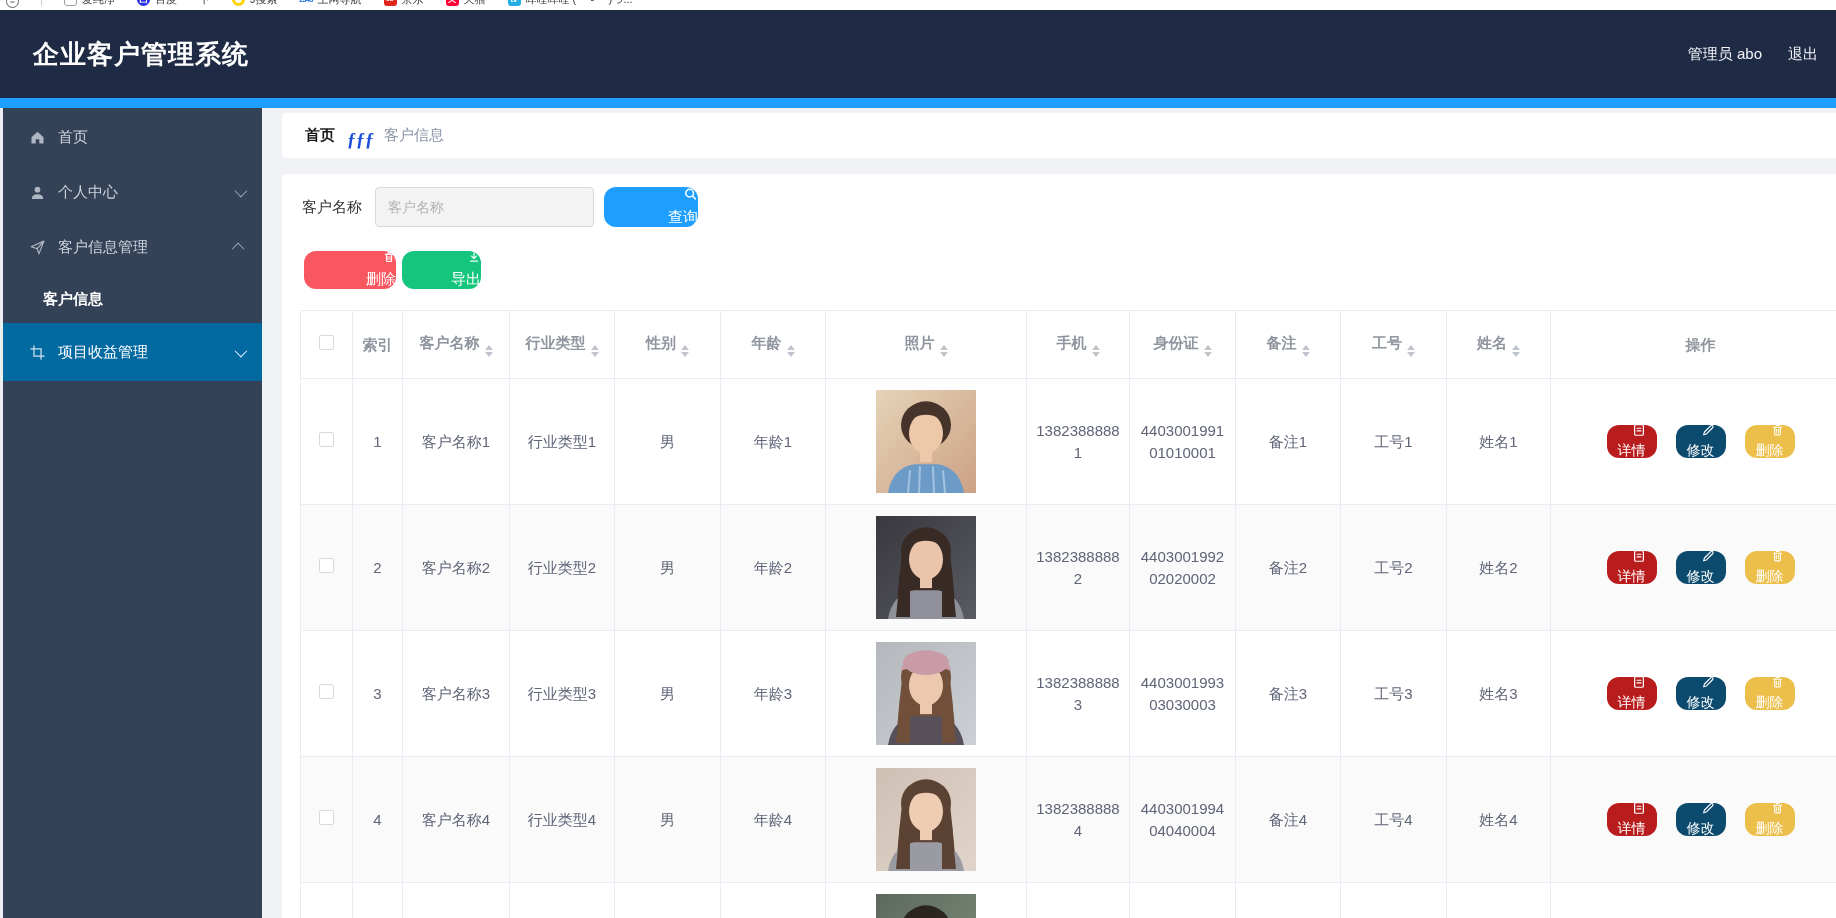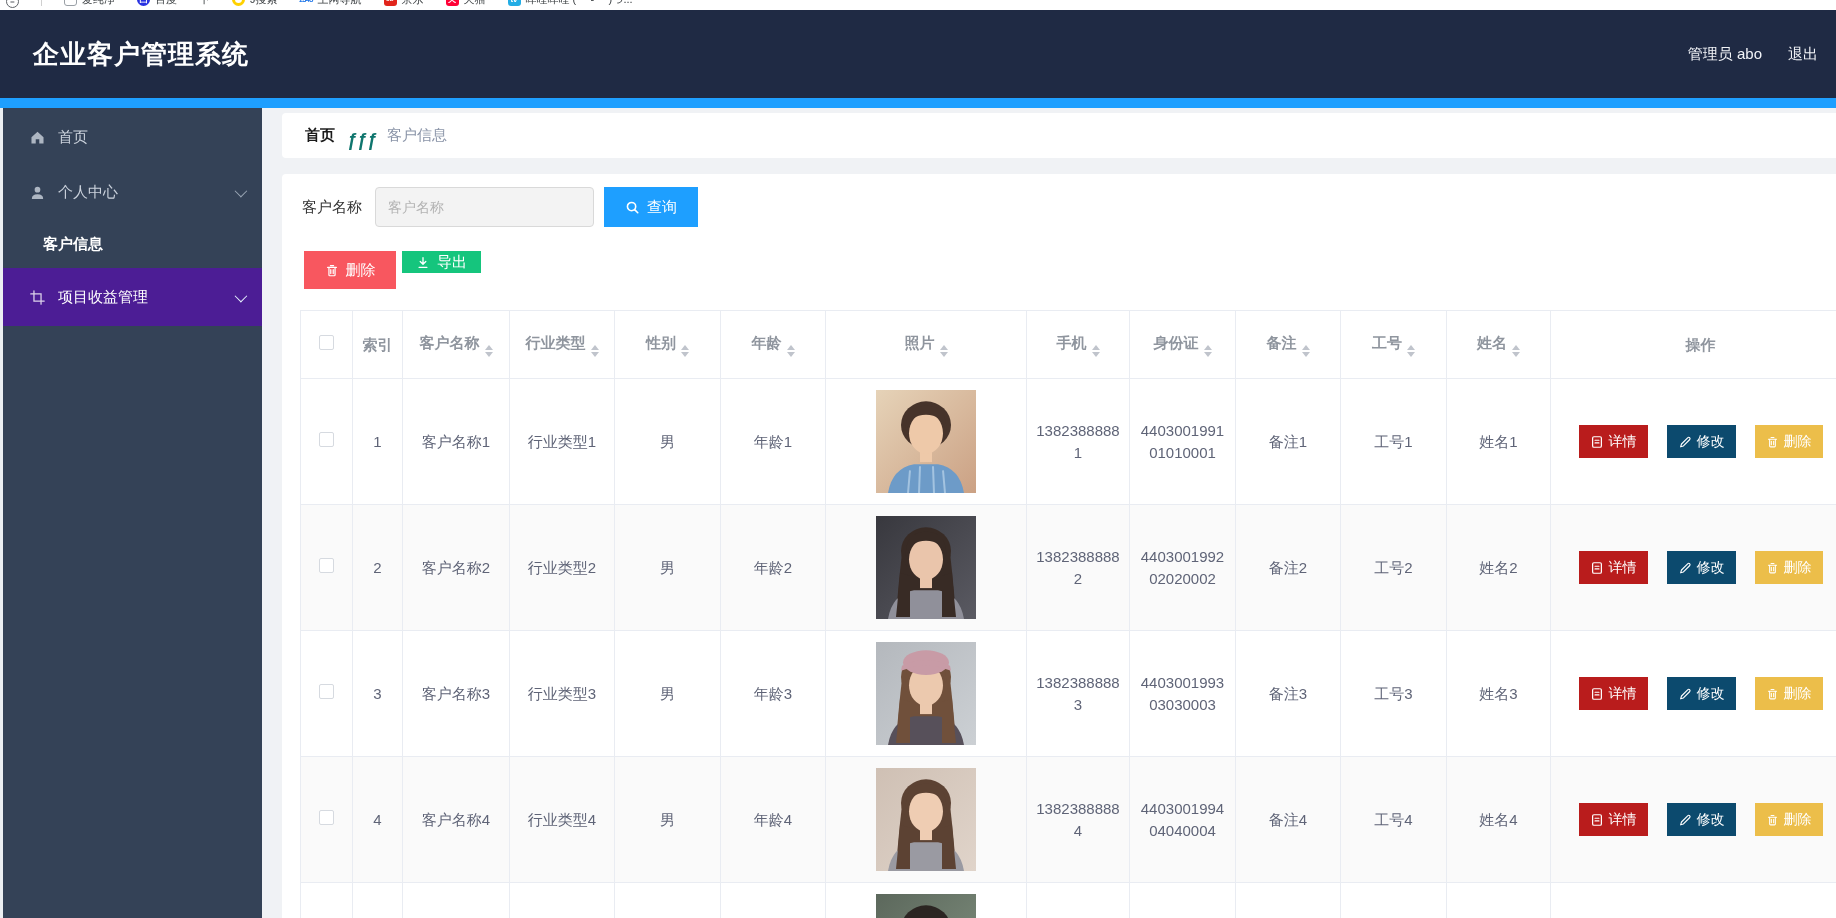--- a/index.html
+++ b/index.html
@@ -32,48 +32,48 @@
   
   .sidebar { position:absolute; left:0; top:108px; width:262px; height:810px; background:#344257;
     border-left:3px solid #eceff2; padding-top:2px; }
   .side-item { height:55px; display:flex; align-items:center; padding:0 18px 0 26px; color:#ccd3dd;
     font-size:15px; cursor:pointer; position:relative; }
   .side-item .s-ico { width:17px; height:17px; margin-right:12px; opacity:.8; flex:0 0 auto; }
   .side-item .s-ico svg { width:100%; height:100%; display:block; }
   .side-item .chev { margin-left:auto; width:9px; height:9px; border-right:1.6px solid #9aa6b5;
     border-bottom:1.6px solid #9aa6b5; transform:rotate(45deg) translateY(-2px); }
   .side-item .chev.up { transform:rotate(-135deg) translateY(-2px); }
-  .side-item.active { background:#4c1d95; color:#fff; height:58px; }
+  .side-item.active { background:#0369a1; color:#fff; height:58px; }
   .side-item.active .chev { border-color:#e8f4ff; }
   .side-sub { height:48px; display:flex; align-items:center; padding-left:40px; color:#ffffff;
     font-weight:bold; font-size:15px; cursor:pointer; }
 
   
   .content { position:absolute; left:262px; top:108px; width:1574px; height:810px; background:#f0f2f5; }
   .crumb-card { position:absolute; left:20px; top:5px; width:1580px; height:45px; background:#fff; border-radius:4px;
     display:flex; align-items:center; padding-left:23px; font-size:15px; }
   .crumb-home { color:#1a1a1a; font-weight:bold; cursor:pointer; }
-  .crumb-glyph { color:#0f766e; font-family:Liberation Sans, sans-serif; font-style:italic;
+  .crumb-glyph { color:#1d4ed8; font-family:Liberation Serif, serif; font-style:italic;
     font-weight:bold; font-size:18px; margin:9px 10px 0 12px; }
   .crumb-cur { color:#8a94a8; }
 
   .main-card { position:absolute; left:20px; top:66px; width:1580px; height:900px; background:#fff; border-radius:4px; }
 
   .search-row { position:absolute; left:20px; top:13px; display:flex; align-items:center; }
   .search-label { font-size:15px; color:#333; margin-right:13px; line-height:40px; }
   .search-input { width:219px; height:40px; background:#f3f3f3; border:1px solid #d9d9d9; border-radius:4px;
     padding:0 12px; font-size:14px; color:#333; font-family:inherit; }
   .search-input::placeholder { color:#b3b3b3; }
-  .btn { display:inline-flex; align-items:center; justify-content:center; gap:7px; border:none; border-radius:0;
-    color:#fff; font-size:15px; cursor:pointer; font-family:inherit; }
+  .btn { display:inline-flex; align-items:flex-end; justify-content:center; gap:7px; border:none; border-radius:12px;
+    color:#fff; font-size:15px; cursor:pointer; font-family:inherit;flex-direction:column; }
   .btn svg { display:block; }
   .btn-query { width:94px; height:40px; background:#1e9fff; margin-left:10px; }
   .toolbar { position:absolute; left:22px; top:77px; display:flex; gap:6px; }
   .btn-del { width:92px; height:38px; background:#f8575f; }
-  .btn-exp { width:79px; height:22px; background:#15c57d; }
+  .btn-exp { width:79px; height:38px; background:#15c57d; }
 
   
   .tbl-wrap { position:absolute; left:18px; top:136px; width:1560px; }
   table { border-collapse:collapse; table-layout:fixed; width:1550px; background:#fff; }
   th, td { border:1px solid #e9ecf2; text-align:center; vertical-align:middle; word-break:break-all; }
   th { height:68px; color:#8f959e; font-size:15px; font-weight:bold; padding:4px; line-height:21px; background:#fff; }
   td { height:126px; color:#5f6477; font-size:15px; padding:4px 8px; line-height:22px; }
   tbody tr:nth-child(even) td { background:#fafafa; }
   .sort { display:inline-flex; flex-direction:column; margin-left:5px; vertical-align:-2px; gap:2px; cursor:pointer; }
   .sort i { width:0; height:0; border-left:4.5px solid transparent; border-right:4.5px solid transparent; display:block; }
@@ -150,20 +150,29 @@
     <div class="side-item">
        <span class="s-ico">
         <svg viewBox="0 0 24 24">
           <circle cx="12" cy="8" r="4" fill="currentColor"></circle>
           <path d="M4 21 Q4 14.5 12 14.5 Q20 14.5 20 21 Z" fill="currentColor"></path>
         </svg>
       </span>
        <span>个人中心</span>
       <span class="chev down"></span>
     </div>
+    <div class="side-item">
+       <span class="s-ico">
+        <svg viewBox="0 0 24 24">
+          <path d="M3 11 L21 3 L14 21 L11.5 13.5 Z M11.5 13.5 L21 3" fill="none" stroke="currentColor" stroke-width="1.7" stroke-linejoin="round"></path>
+        </svg>
+      </span>
+       <span>客户信息管理</span>
+      <span class="chev up"></span>
+    </div>
     <div class="side-sub">
       <span>客户信息</span>
     </div>
     <div class="side-item active">
        <span class="s-ico">
         <svg viewBox="0 0 24 24">
           <path d="M7 2.5 V17 H21.5 M2.5 7 H17 V21.5" fill="none" stroke="currentColor" stroke-width="1.8" stroke-linecap="round"></path>
         </svg>
       </span>
        <span>项目收益管理</span>

